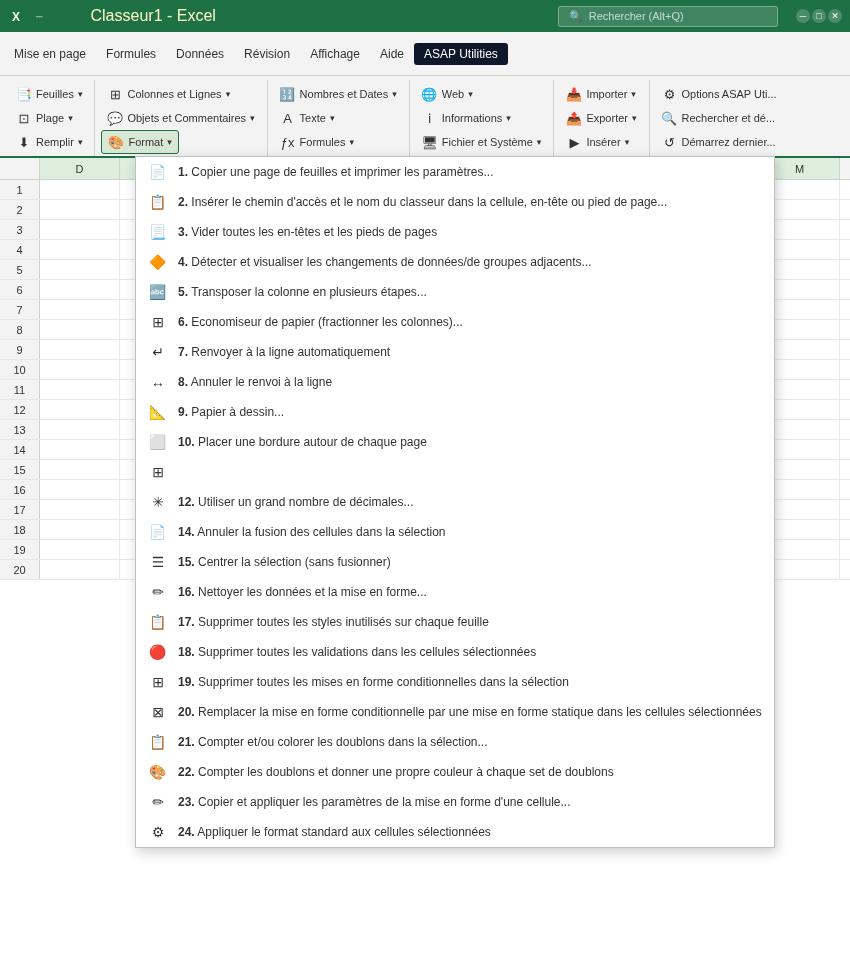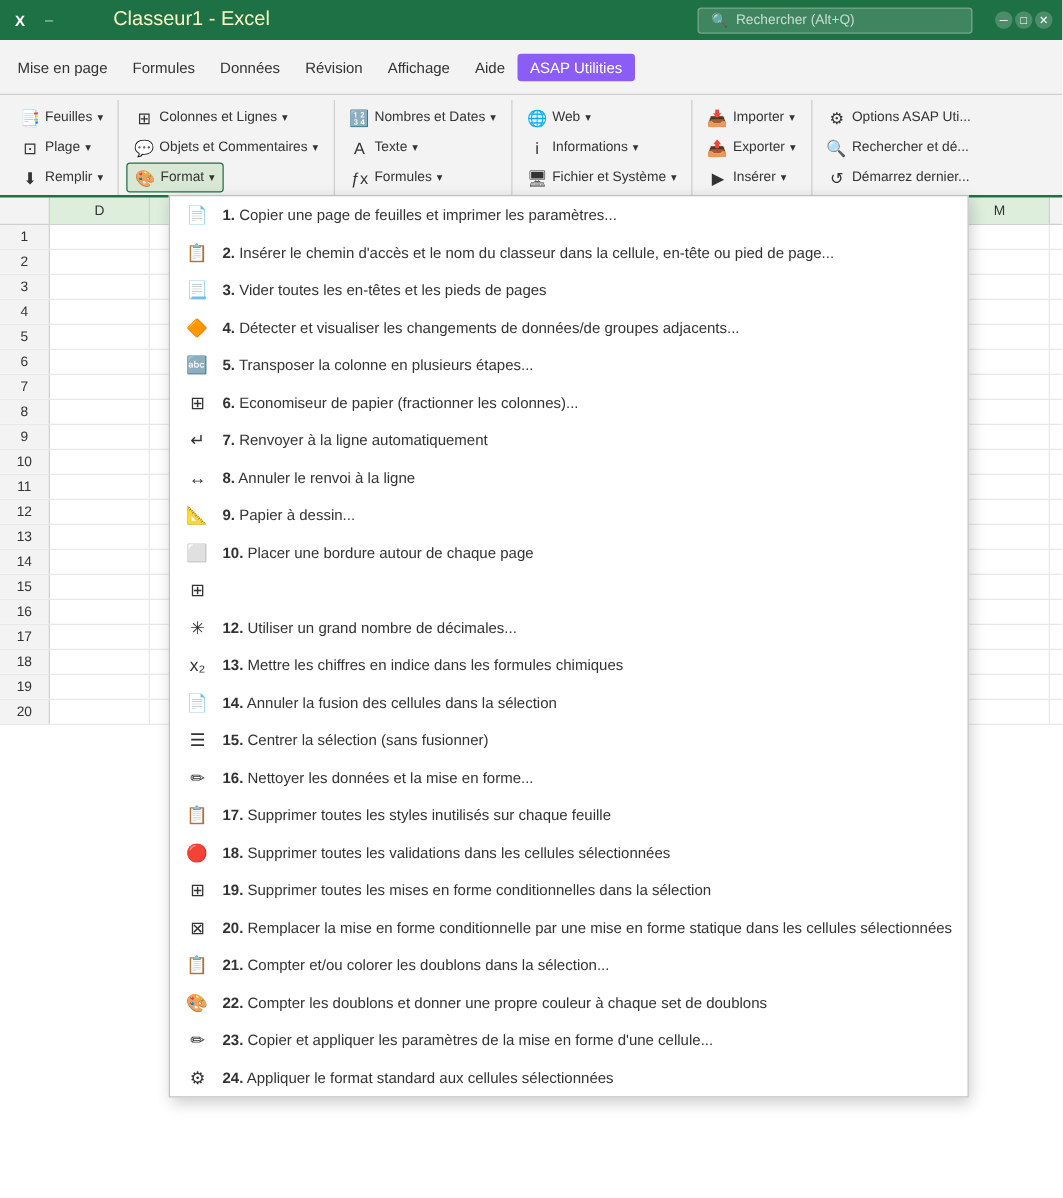--- a/index.html
+++ b/index.html
@@ -52,21 +52,21 @@
       padding: 0 4px;
     }
     .menu-item {
       padding: 4px 10px;
       cursor: pointer;
       font-size: 12px;
       color: #333;
       border-radius: 3px;
     }
     .menu-item.active {
-      background: #8b5cf6;
+      background: #0f172a;
       color: white;
     }
 
     
     .ribbon {
       background: #f3f3f3;
       border-bottom: 2px solid #1e7145;
       padding: 4px 0 0 0;
       position: relative;
     }
@@ -437,24 +437,20 @@
           <span class="dropdown-item-text"><strong>10.</strong> Placer une bordure autour de chaque page</span>
         </div>
         <div class="dropdown-item">
           <span class="dropdown-item-icon">⊞</span>
         </div>
         <div class="dropdown-item">
           <span class="dropdown-item-icon">✳</span>
           <span class="dropdown-item-text"><strong>12.</strong> Utiliser un grand nombre de décimales...</span>
         </div>
         <div class="dropdown-item">
-          <span class="dropdown-item-icon">x₂</span>
-          <span class="dropdown-item-text"><strong>13.</strong> Mettre les chiffres en indice dans les formules chimiques</span>
-        </div>
-        <div class="dropdown-item">
           <span class="dropdown-item-icon">📄</span>
           <span class="dropdown-item-text"><strong>14.</strong> Annuler la fusion des cellules dans la sélection</span>
         </div>
         <div class="dropdown-item">
           <span class="dropdown-item-icon">☰</span>
           <span class="dropdown-item-text"><strong>15.</strong> Centrer la sélection (sans fusionner)</span>
         </div>
         <div class="dropdown-item">
           <span class="dropdown-item-icon">✏</span>
           <span class="dropdown-item-text"><strong>16.</strong> Nettoyer les données et la mise en forme...</span>

